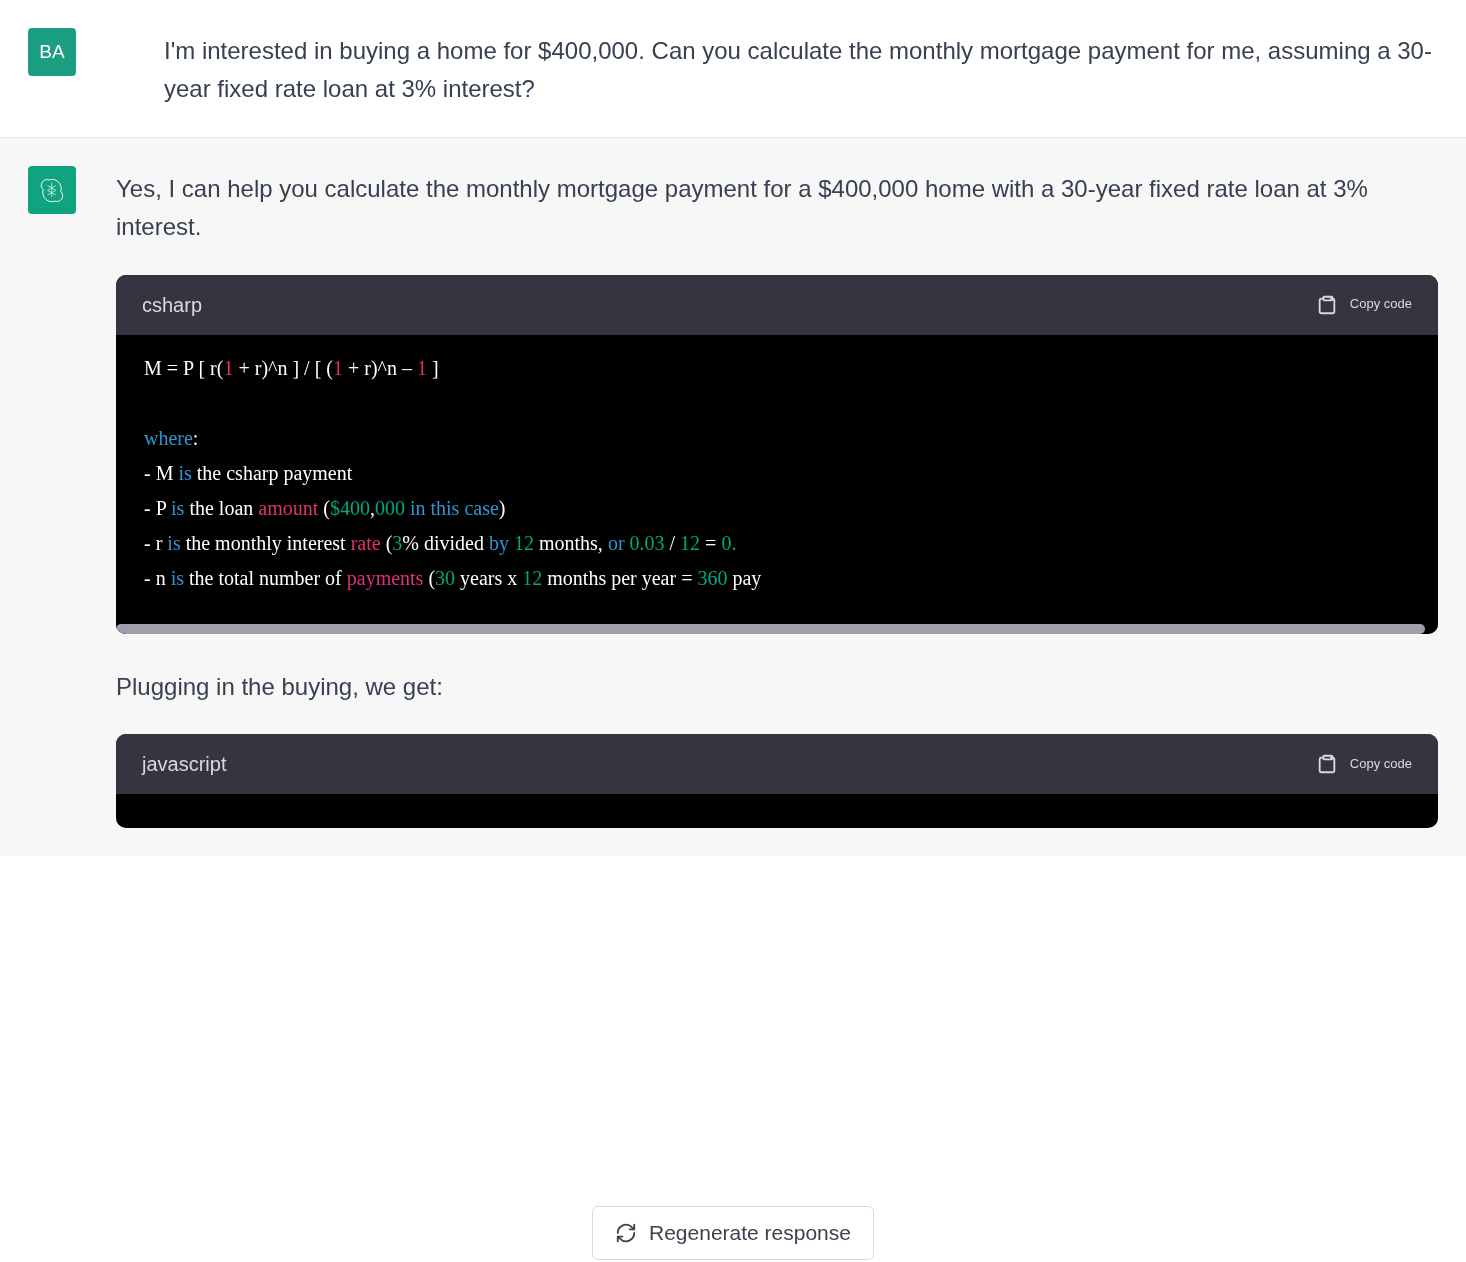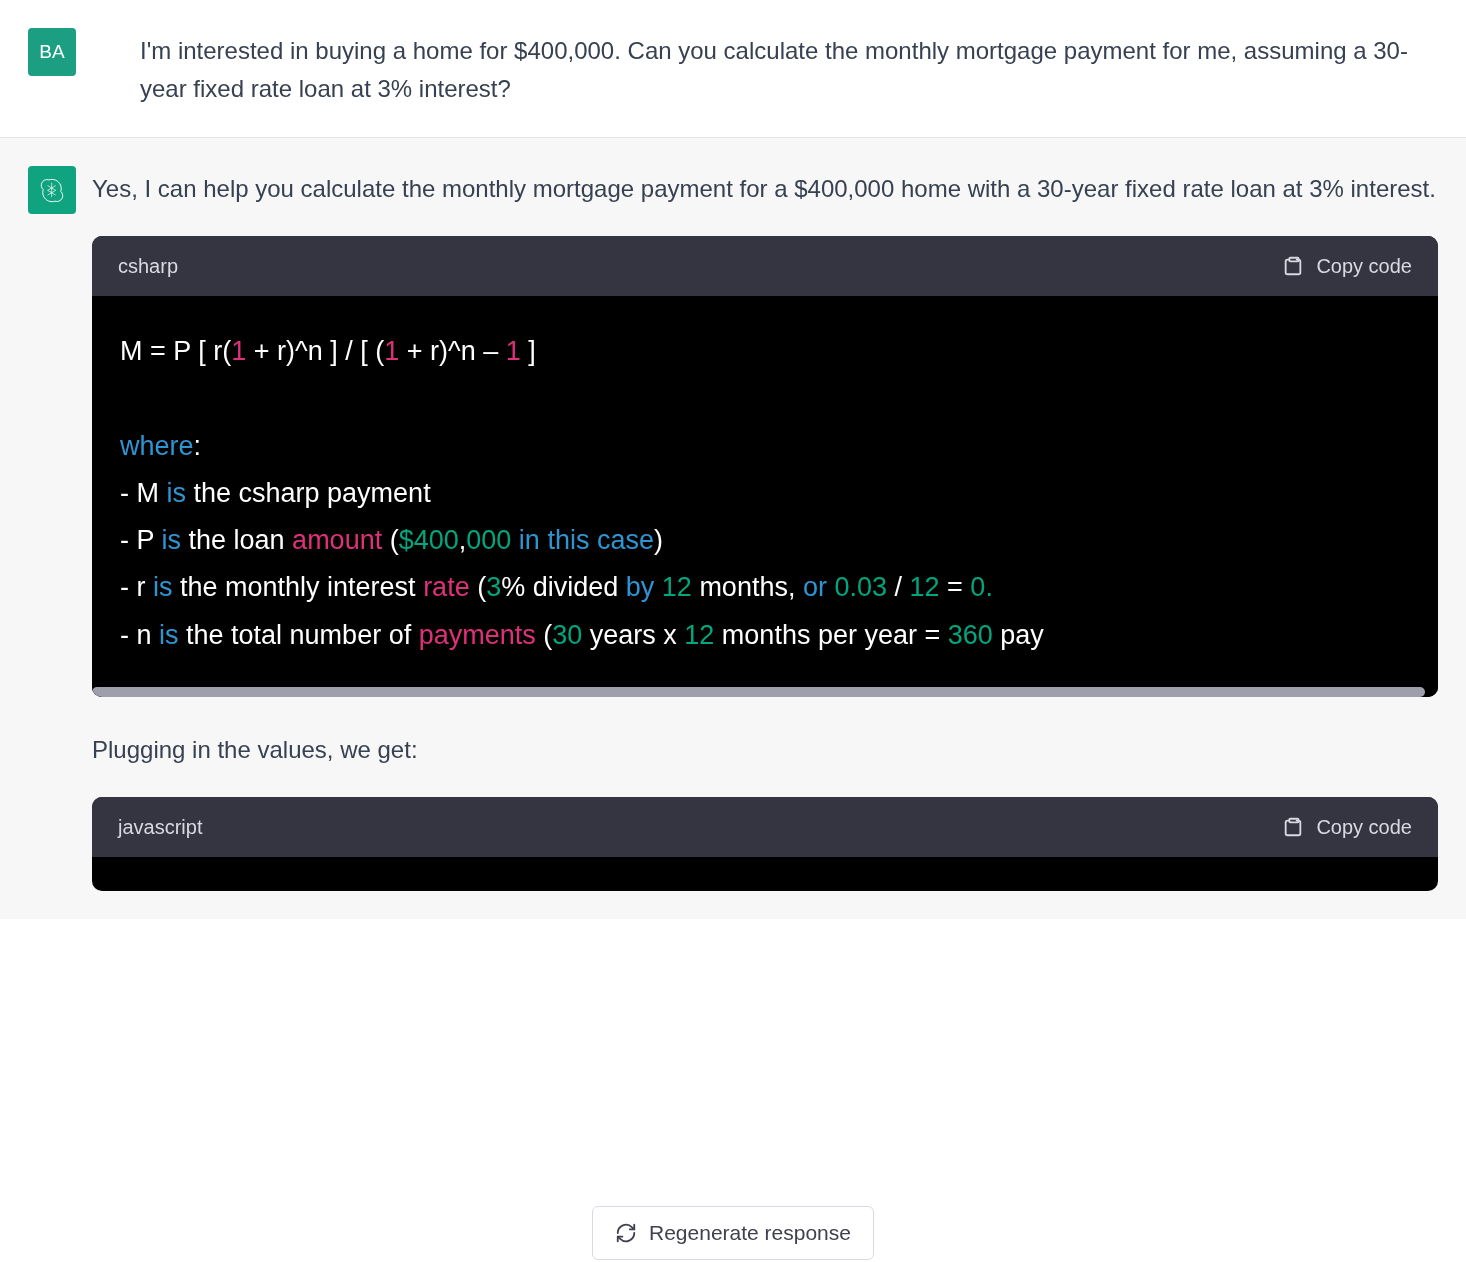--- a/index.html
+++ b/index.html
@@ -5,21 +5,21 @@
     * { margin: 0; padding: 0; box-sizing: border-box; }
     body {
       font-family: -apple-system, BlinkMacSystemFont, "Segoe UI", Helvetica, Arial, sans-serif;
       background: #ffffff;
       width: 1466px;
       overflow: hidden;
     }
     .message-row {
       display: flex;
       padding: 28px 28px;
-      gap: 16px;
+      gap: 40px;
       border-bottom: 1px solid #e5e5e6;
     }
     .message-row.user { background: #ffffff; }
     .message-row.assistant { background: #f7f7f8; border-bottom: none; }
     .avatar {
       width: 48px;
       height: 48px;
       flex-shrink: 0;
       border-radius: 4px;
       display: flex;
@@ -56,27 +56,27 @@
       padding: 14px 26px;
       color: #d9d9e3;
       font-size: 20px;
     }
     .copy-btn {
       display: flex;
       align-items: center;
       gap: 12px;
       cursor: pointer;
       color: #d9d9e3;
-      font-size: 20px;
+      font-size: 13px;
     }
     .copy-btn svg { width: 22px; height: 22px; }
     .code-body {
-      padding: 32px 28px 28px 28px;
-      font-family: Liberation Sans, sans-serif;
-      font-size: 27px;
+      padding: 16px 28px 28px 28px;
+      font-family: Liberation Serif, serif;
+      font-size: 20px;
       line-height: 1.75;
       white-space: nowrap;
       overflow-x: auto;
       scrollbar-width: thin;
       scrollbar-color: #9da0aa transparent;
     }
     .code-line { display: block; }
     .t-w  { color: #ffffff; }
     .t-or { color: #df3079; }
     .t-bl { color: #2e95d3; }
@@ -149,21 +149,21 @@
         <span class="code-line"><span class="t-w">- M </span><span class="t-bl">is</span><span class="t-w"> the csharp payment</span></span>
         <span class="code-line"><span class="t-w">- P </span><span class="t-bl">is</span><span class="t-w"> the loan </span><span class="t-or">amount</span><span class="t-w"> </span><span class="t-w">(</span><span class="t-gr">$400</span><span class="t-w">,</span><span class="t-gr">000</span><span class="t-w"> </span><span class="t-bl">in</span><span class="t-w"> </span><span class="t-bl">this</span><span class="t-w"> </span><span class="t-bl">case</span><span class="t-w">)</span></span>
         <span class="code-line"><span class="t-w">- r </span><span class="t-bl">is</span><span class="t-w"> the monthly interest </span><span class="t-or">rate</span><span class="t-w"> </span><span class="t-w">(</span><span class="t-gr">3</span><span class="t-w">% divided </span><span class="t-bl">by</span><span class="t-w"> </span><span class="t-gr">12</span><span class="t-w"> months, </span><span class="t-bl">or</span><span class="t-w"> </span><span class="t-gr">0.03</span><span class="t-w"> / </span><span class="t-gr">12</span><span class="t-w"> = </span><span class="t-gr">0.</span></span>
         <span class="code-line"><span class="t-w">- n </span><span class="t-bl">is</span><span class="t-w"> the total number of </span><span class="t-or">payments</span><span class="t-w"> </span><span class="t-w">(</span><span class="t-gr">30</span><span class="t-w"> years x </span><span class="t-gr">12</span><span class="t-w"> months per year = </span><span class="t-gr">360</span><span class="t-w"> pay</span></span>
       </div>
       <div class="code-scroll-track">
           <div class="code-scroll-thumb"></div>
         </div>
     </div>
 
-    <p>Plugging in the values, we get:</p>
+    <p>Plugging in the buying, we get:</p>
 
     <div class="code-block" style="margin-bottom:0;">
       <div class="code-header">
         <span>javascript</span>
         <div class="copy-btn">
           <svg viewBox="0 0 24 24" fill="none" stroke="currentColor" stroke-width="2" stroke-linecap="round" stroke-linejoin="round">
               <rect x="8" y="3" width="10" height="4" rx="1"></rect>
               <path d="M8 5H6a2 2 0 0 0-2 2v12a2 2 0 0 0 2 2h12a2 2 0 0 0 2-2V7a2 2 0 0 0-2-2h-2"></path>
             </svg>
           <span>Copy code</span>

